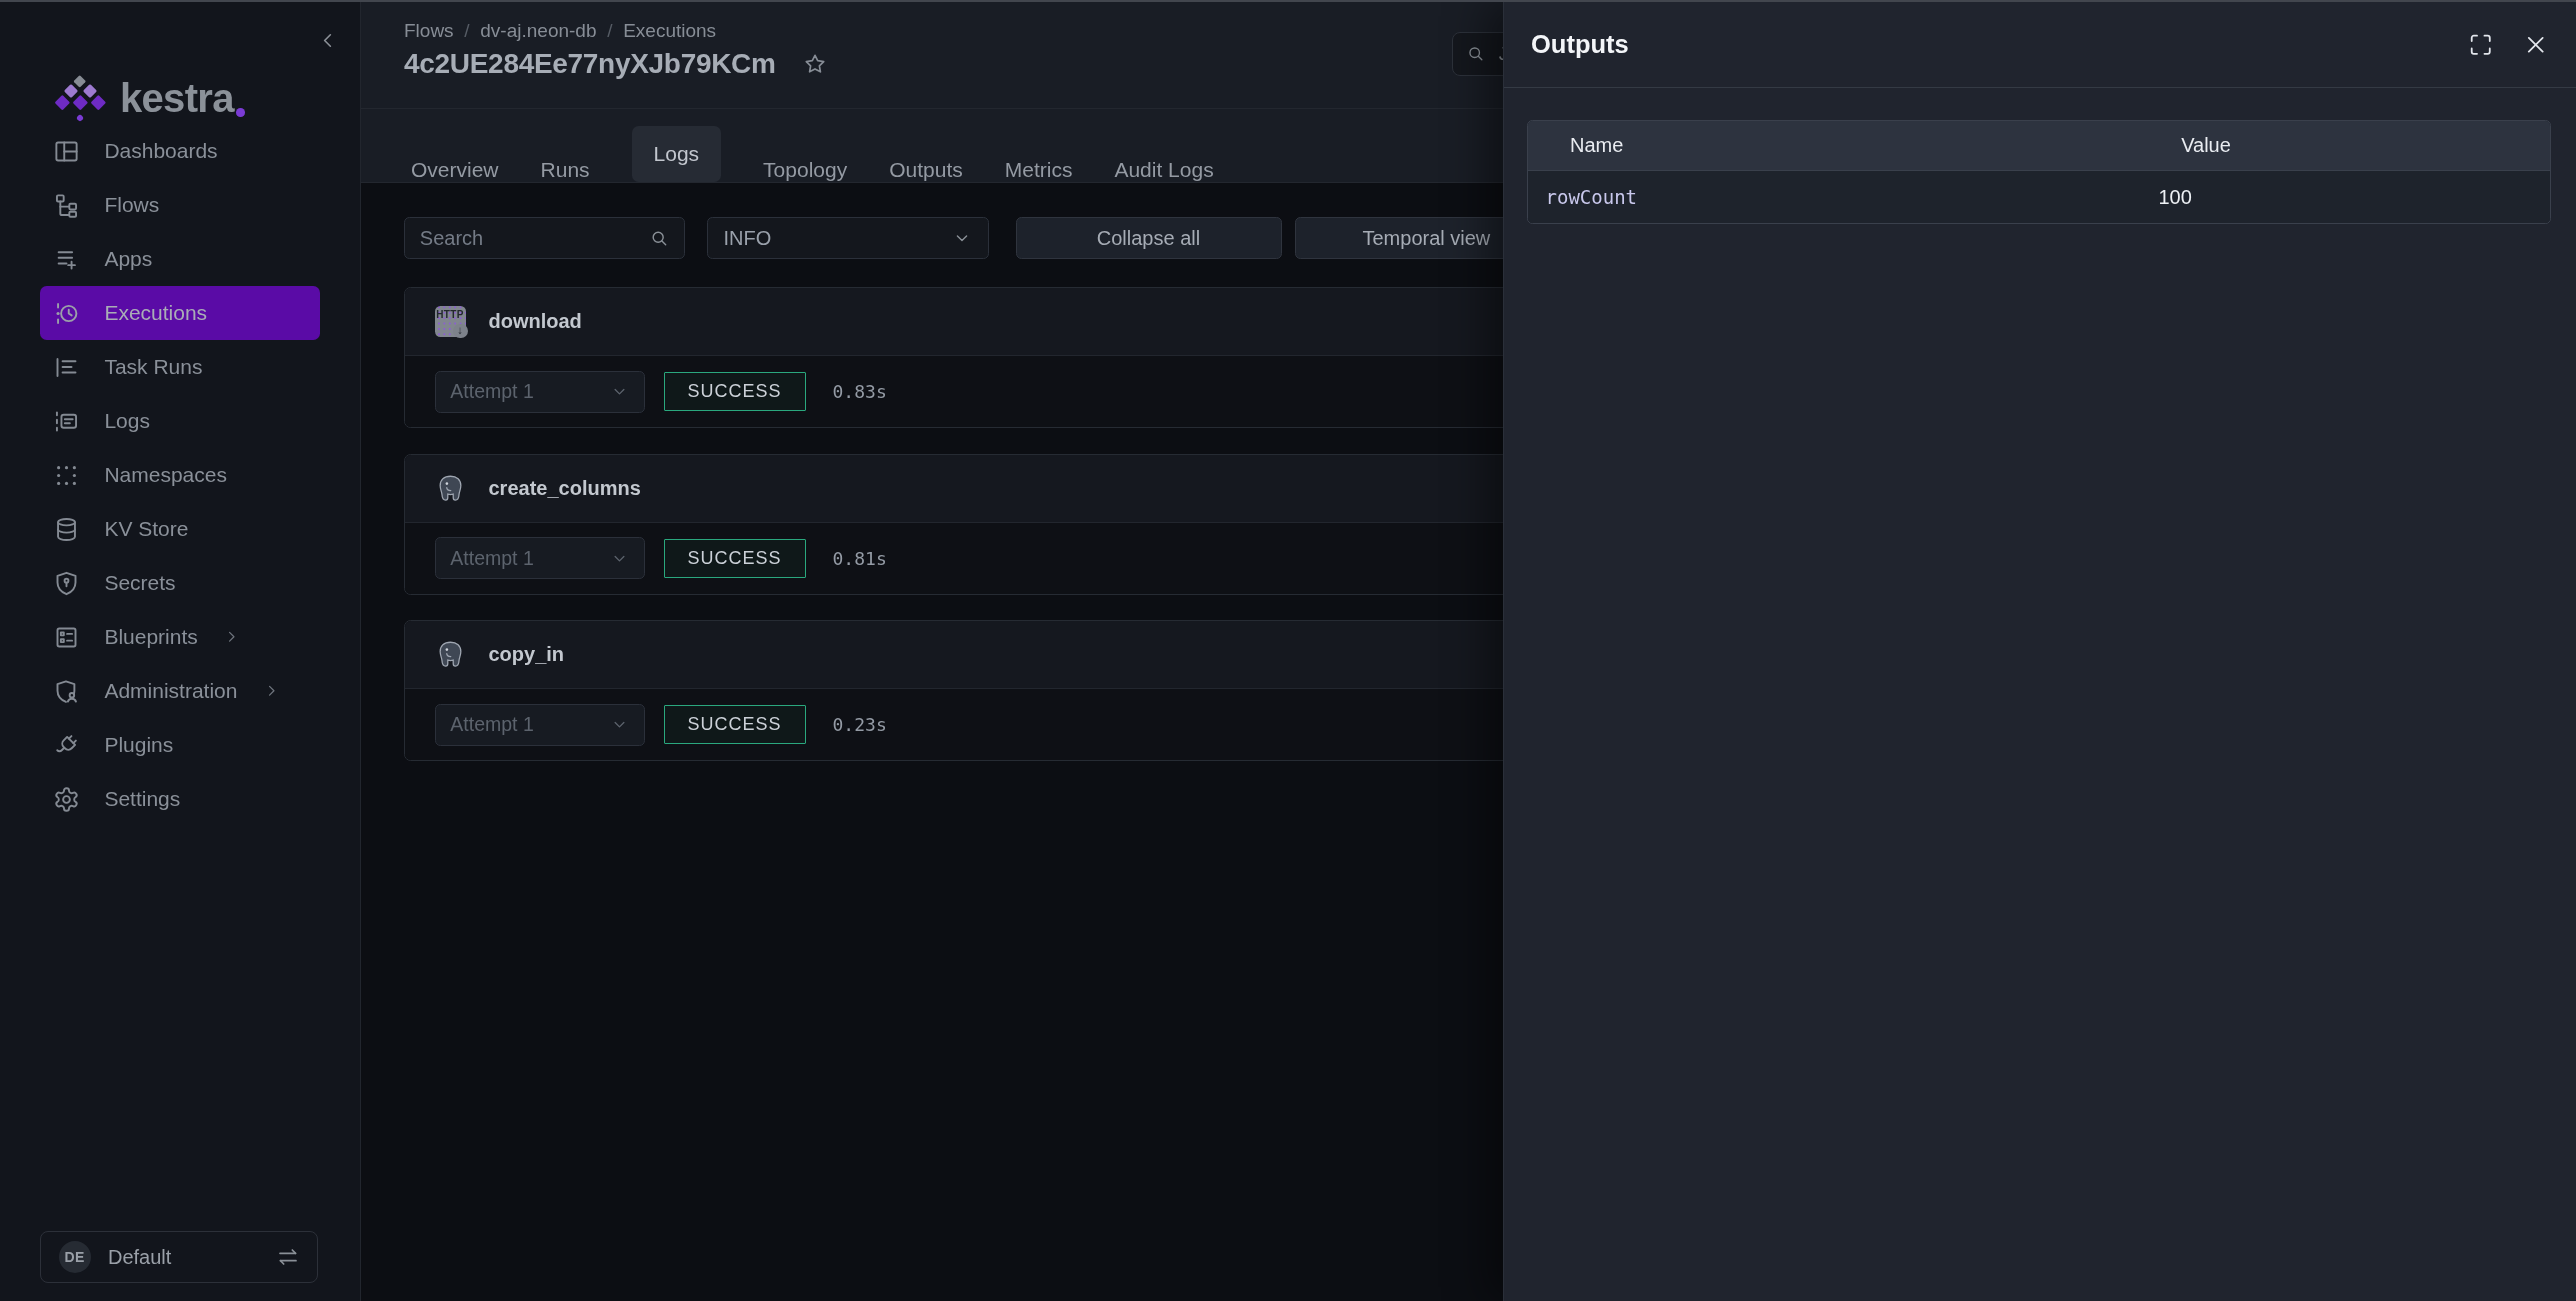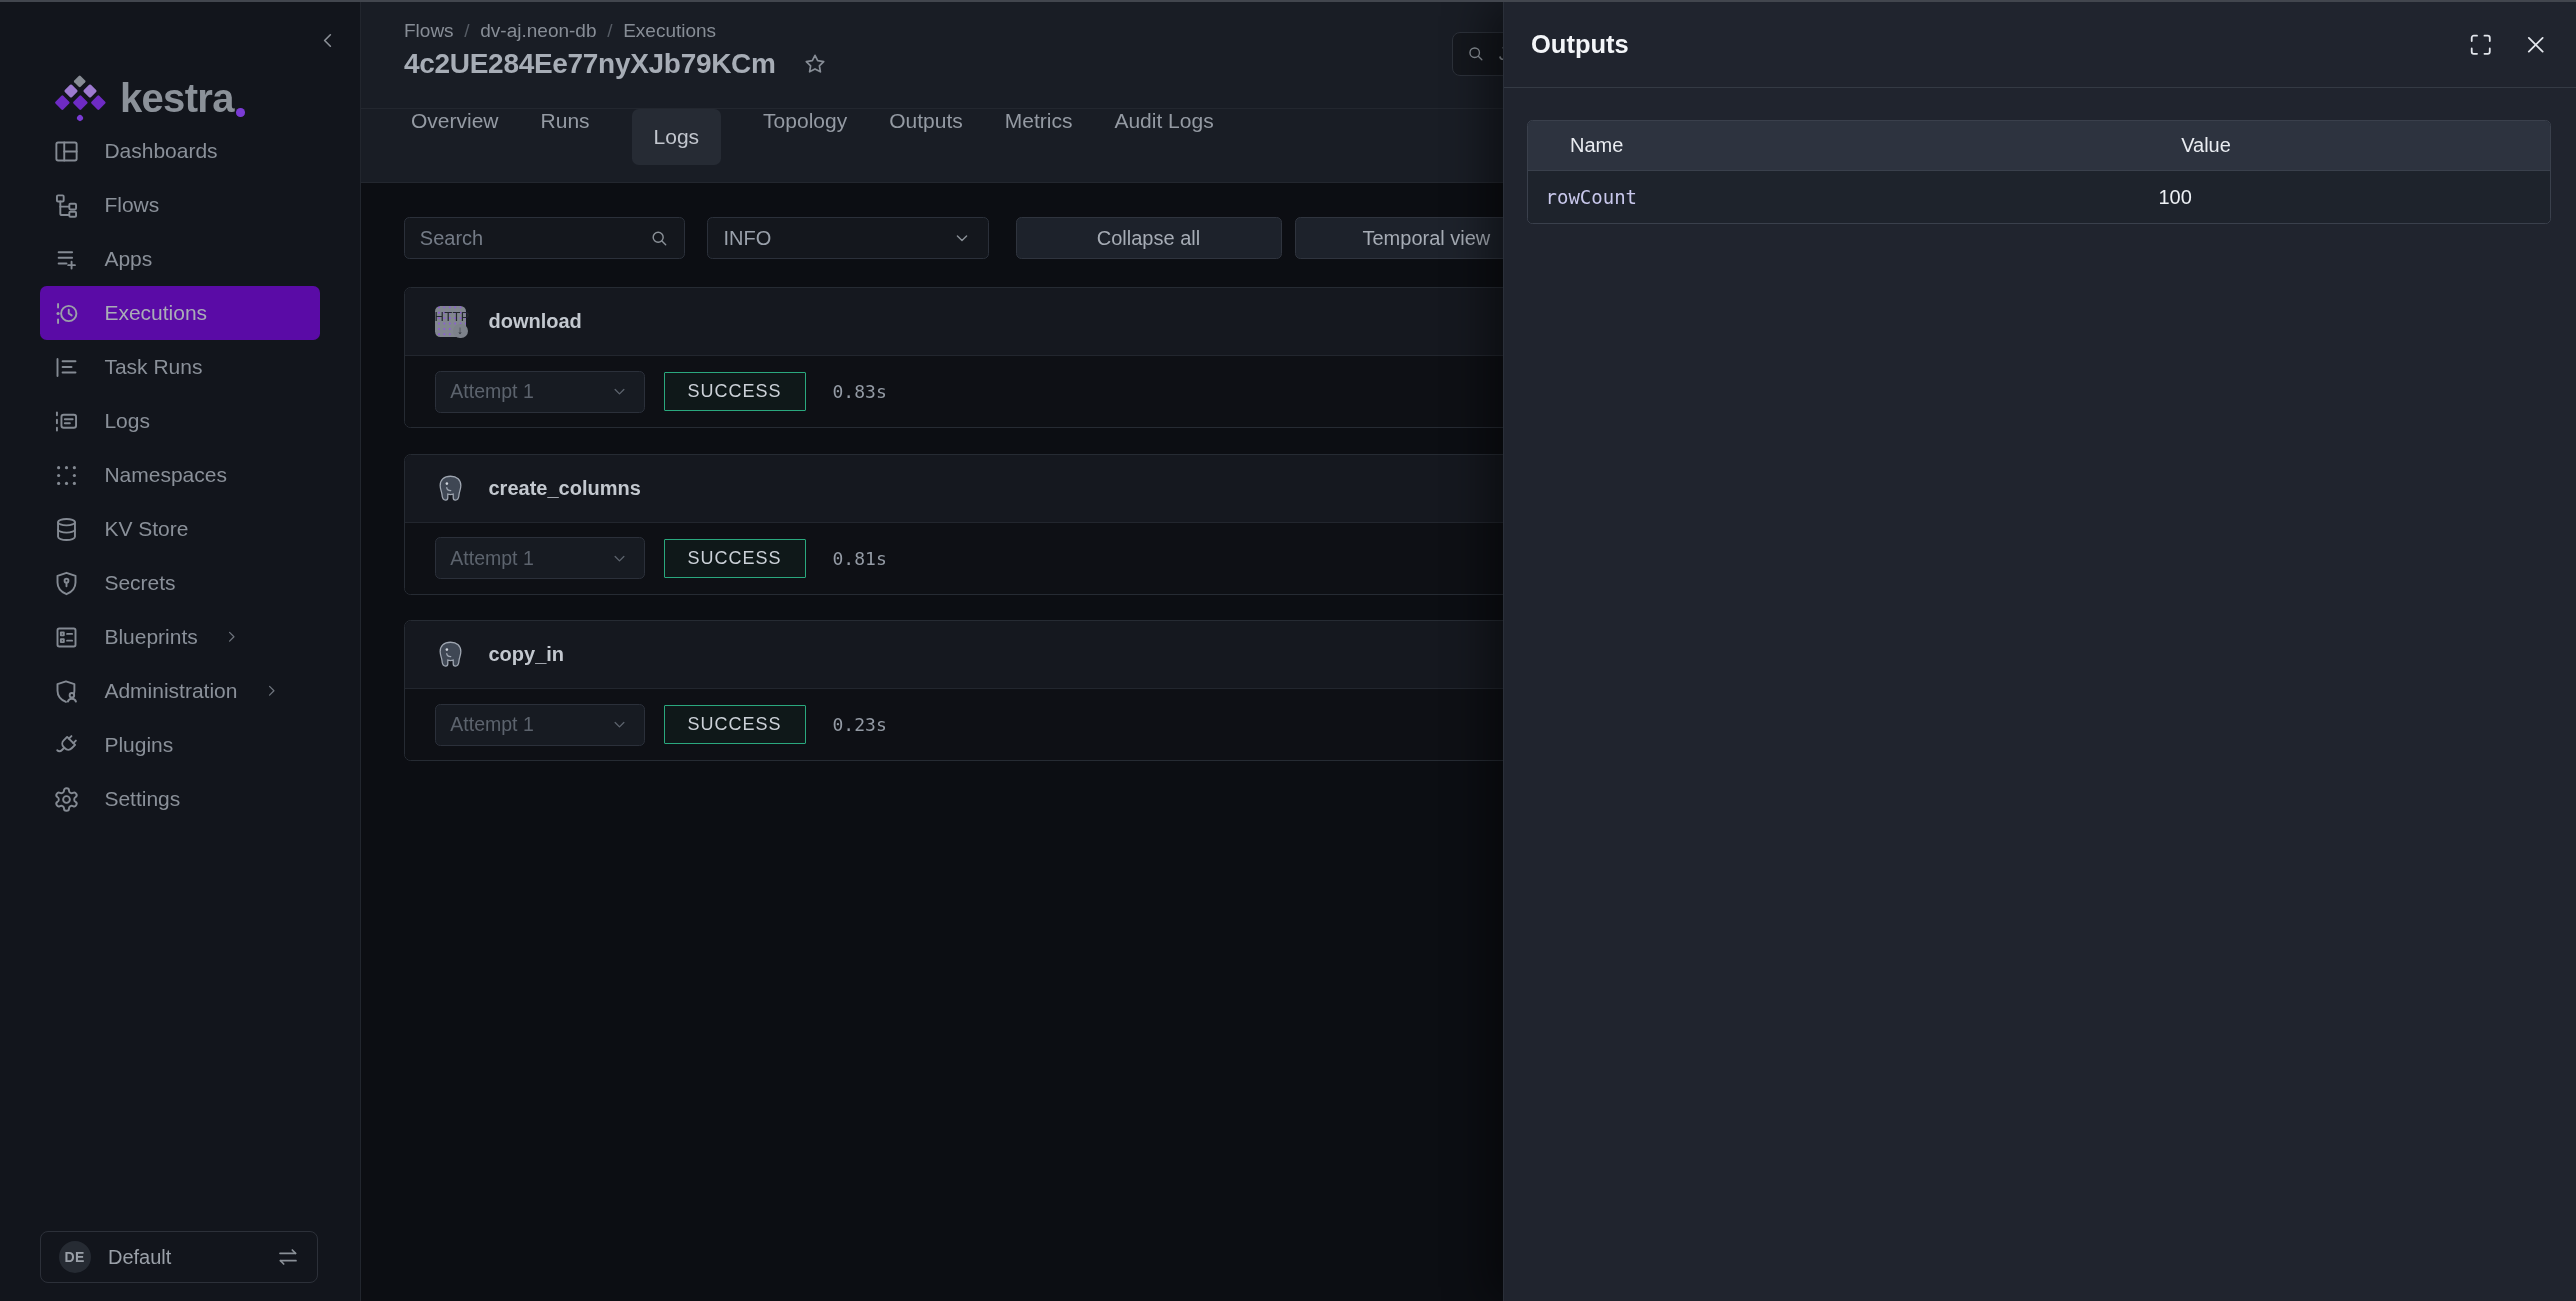--- a/index.html
+++ b/index.html
@@ -79,21 +79,21 @@
     position:absolute; top:29.5px; left:1091px; width:168px; height:44px;
     background:#14171d; border:0.7px solid #2c313a; border-radius:8px;
     display:flex; align-items:center; padding:0 13.4px; gap:13.4px; cursor:pointer;
   }
   .mini-search svg { width:19px; height:19px; color:#8a9097; }
   .mini-search .qtext { font-size:19px; color:#8a9097; }
 
   .tabs-row {
     height:75px; background:#191d25;
     border-top:0.7px solid #23272f; border-bottom:0.7px solid #23272f;
-    display:flex; align-items:flex-start; gap:42px; padding-left:50px;
+    display:flex; align-items:flex-end; gap:42px; padding-left:50px;
   }
   .tab { font-size:21px; color:#949aa3; cursor:pointer; white-space:nowrap; }
   .tab.active { background:#262b34; border-radius:6.7px; padding:16px 22px; color:#c2c6ce; }
 
   .content { padding:34px 64px 0 43px; }
 
   .filter-row { display:flex; align-items:center; height:42px; }
   .search-box {
     width:281px; height:42px; background:#14171d; border:0.7px solid #2b303a; border-radius:5.4px;
     display:flex; align-items:center; padding:0 14.8px;
@@ -142,21 +142,21 @@
   .duration { font-family:"DejaVu Sans Mono", monospace; font-size:18px; color:#949ba5; margin-left:8px; }
 
   
   .http-icon {
     position:relative; width:31px; height:31px; border-radius:5.4px; background:#81868f; flex:0 0 31px;
     background-image:radial-gradient(#8b5fd0 0.8px, transparent 0.9px);
     background-size:5.4px 5.4px; background-position:1.3px 14.8px;
   }
   .http-icon .http-label {
     position:absolute; top:3.4px; left:0; right:0; text-align:center;
-    font-size:13px; font-weight:400; color:#23272e; letter-spacing:0.3px;
+    font-size:10px; font-weight:700; color:#23272e; letter-spacing:0.3px;
   }
   .http-icon .dl-circle {
     position:absolute; right:-2px; bottom:-1.3px; width:14.8px; height:14.8px; border-radius:50%;
     background:#7d828b; display:flex; align-items:center; justify-content:center;
   }
   .http-icon .dl-circle span { color:#2a2e36; font-size:11.4px; font-weight:700; line-height:1; }
   .pg-icon { width:31px; height:31px; flex:0 0 31px; }
 
   
   .outputs-panel {

